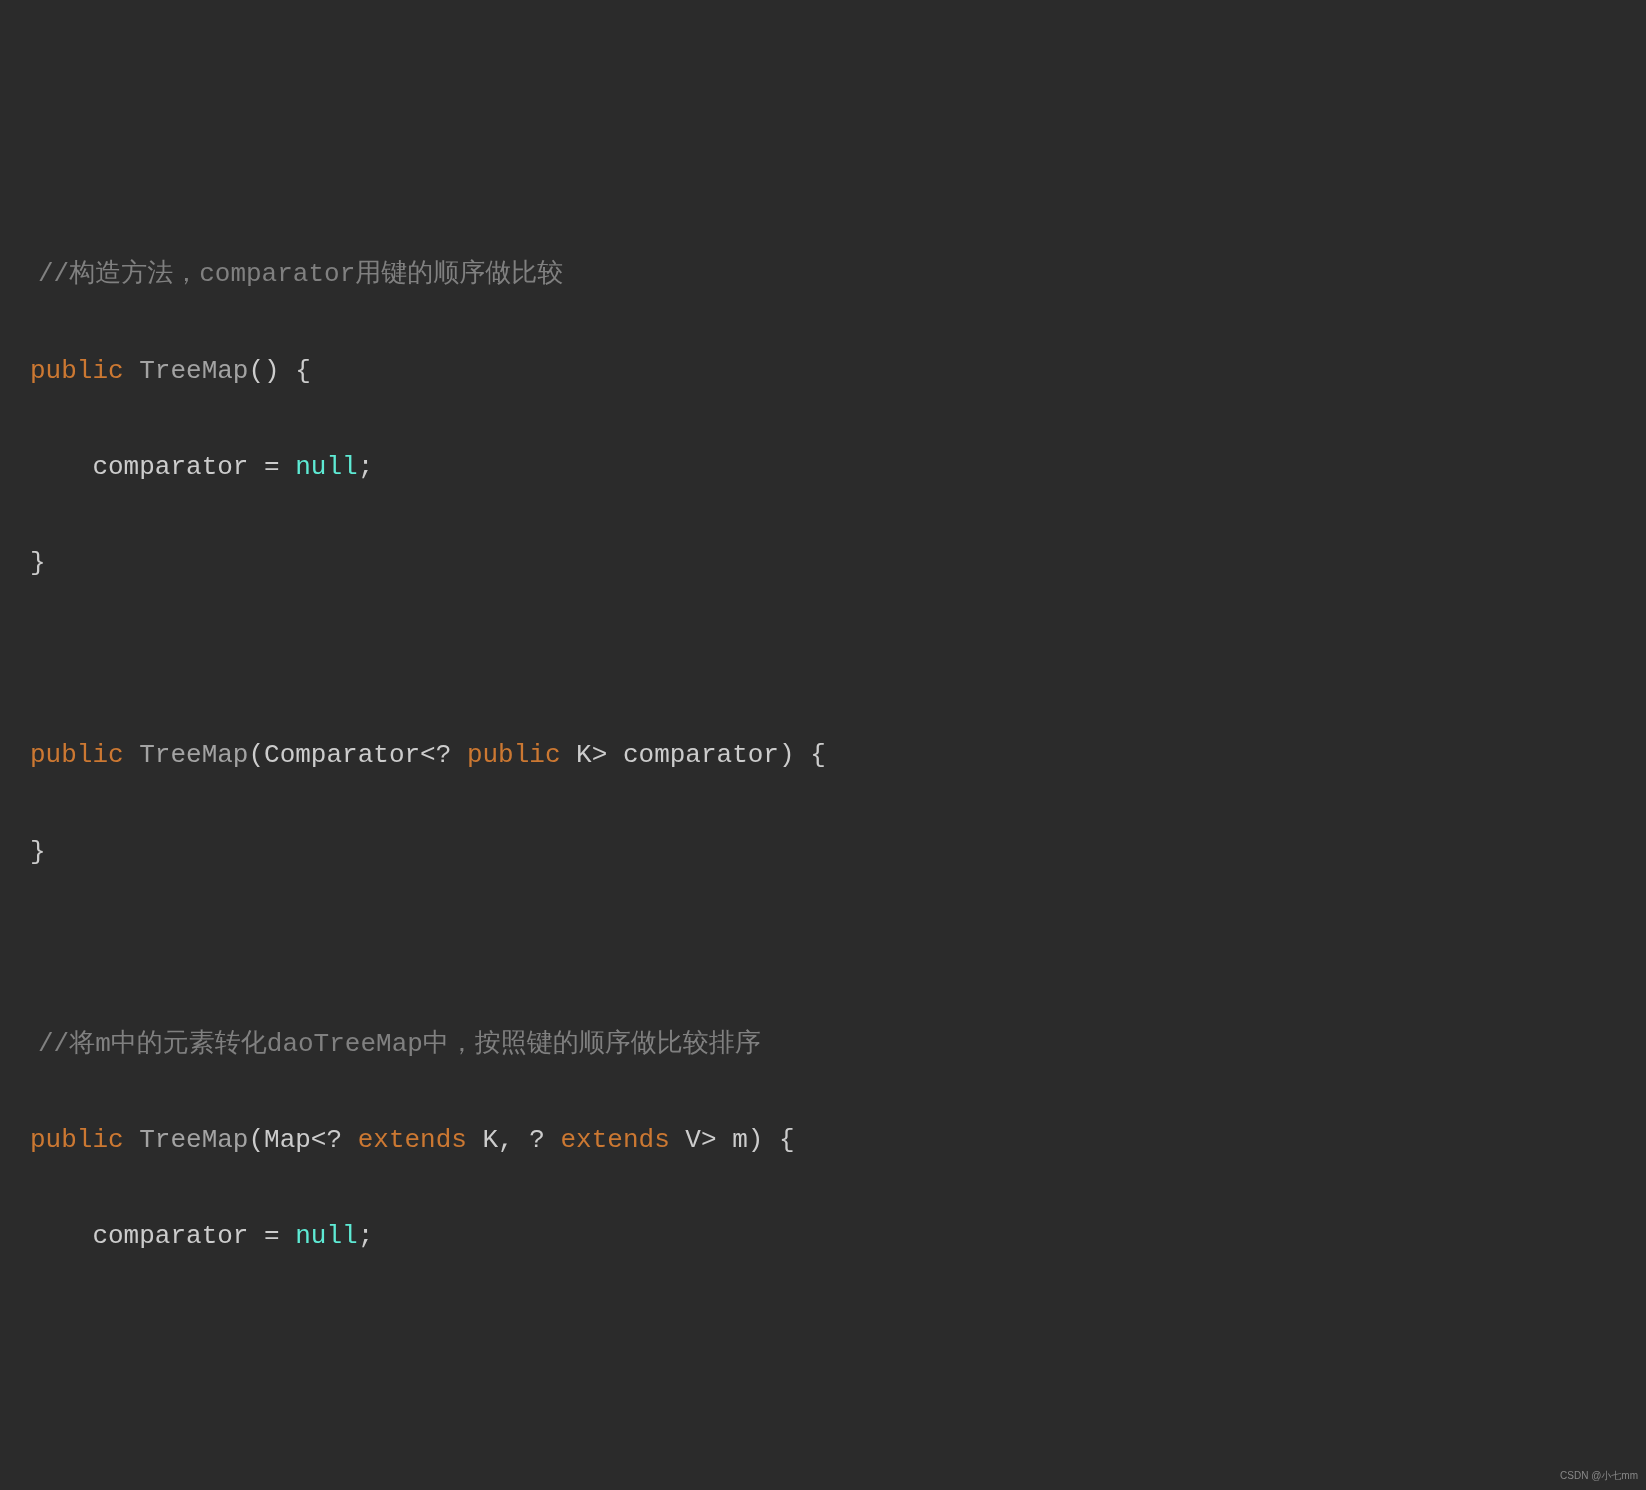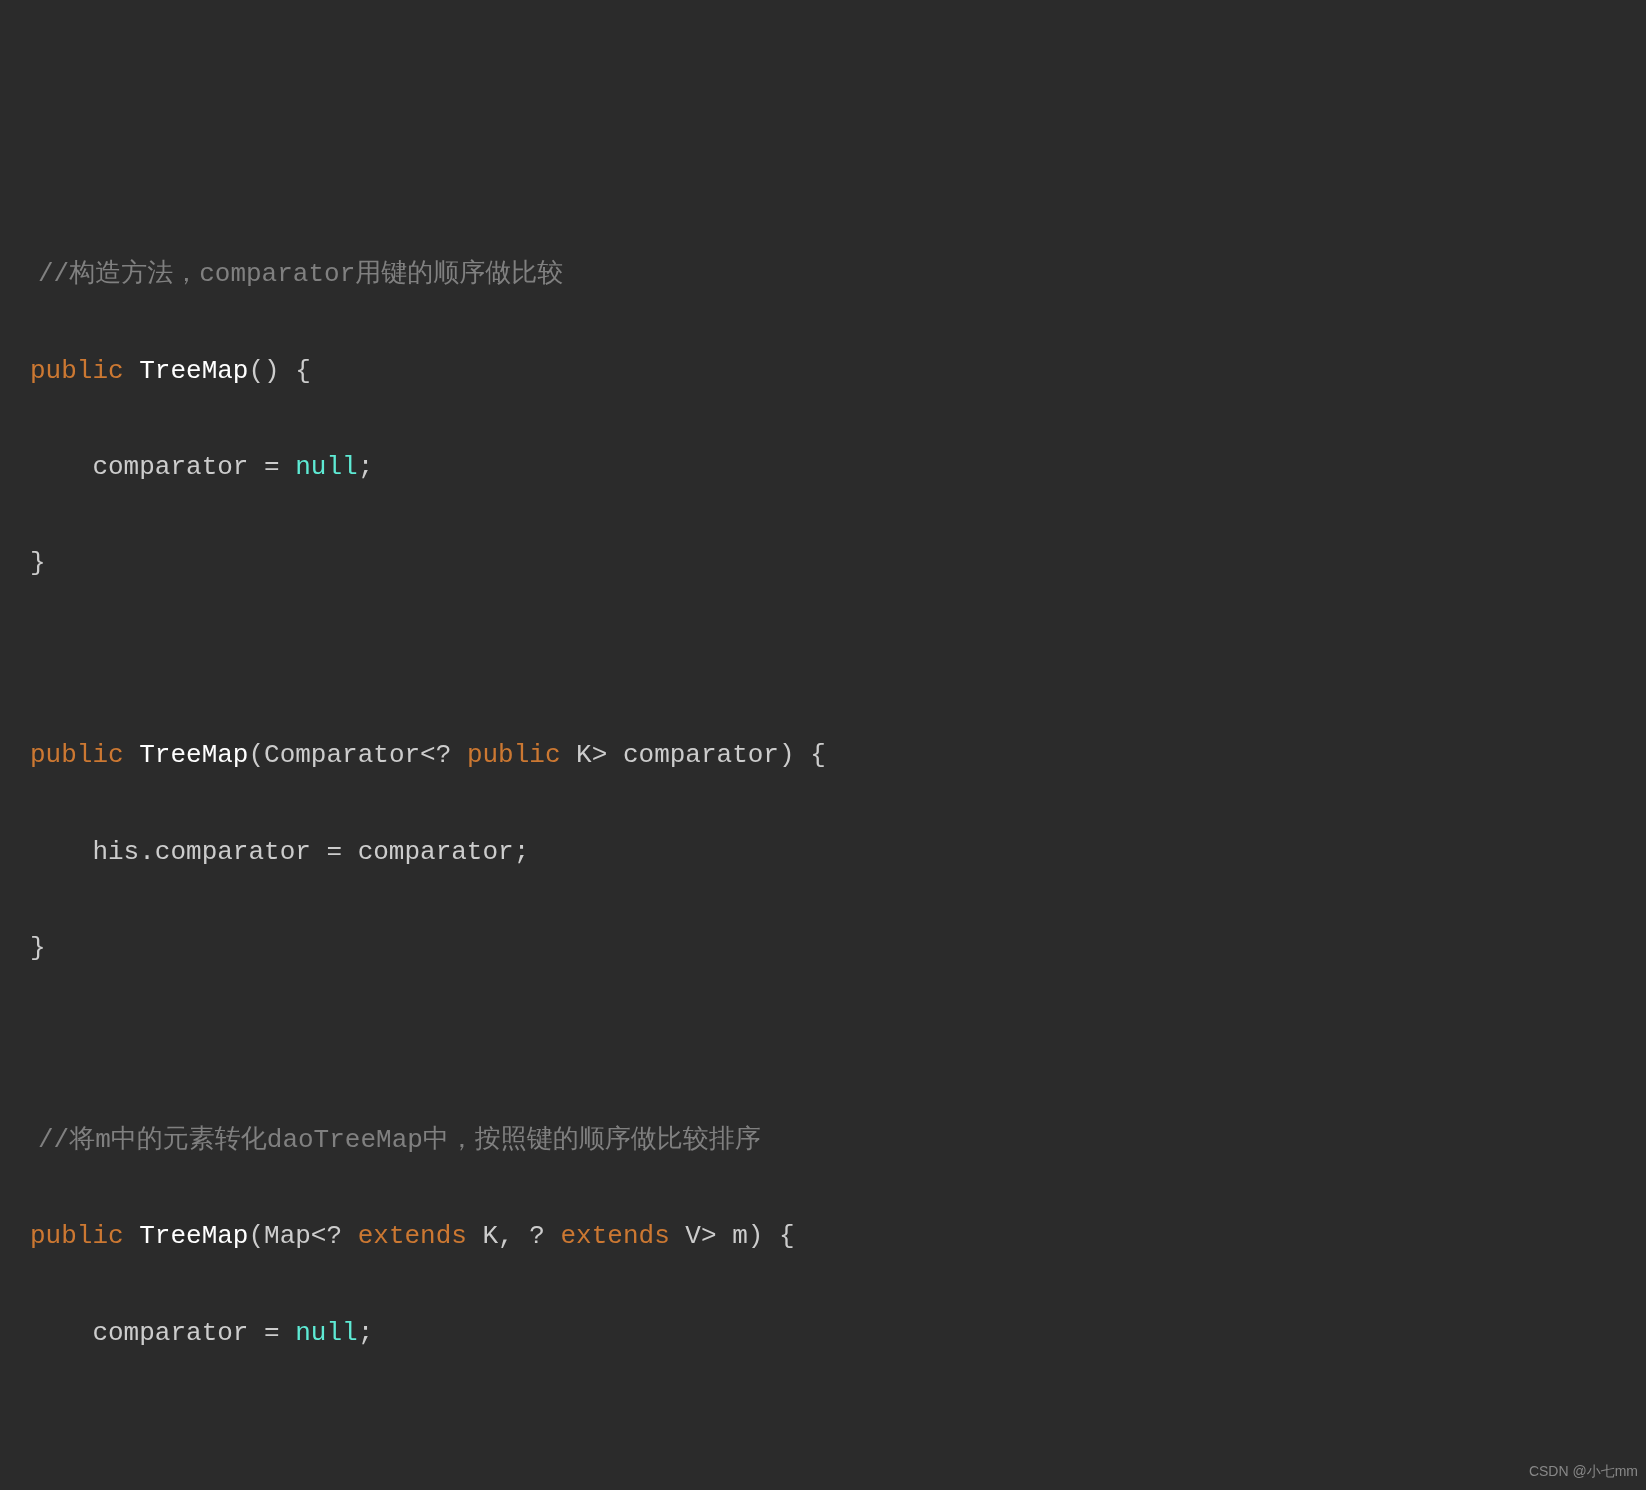--- a/index.html
+++ b/index.html
@@ -21,44 +21,43 @@
       overflow: hidden;
     }
     .code-container {
       position: relative;
     }
     .comment { color: #808080; margin-left: 8px; }
     .keyword-public { color: #cc7832; font-family: Liberation Mono, monospace; }
     .keyword-super { color: #cc7832; }
     .keyword-extends { color: #cc7832; margin-top: 20px; }
     .keyword-null { color: #5eead4; }
-    .method-name { color: #ffffff; margin-top: 29px; }
+    .method-name { color: #a3a3a3; margin-top: 29px; }
     .punct { color: #cccccc; }
     .watermark {
       position: absolute;
       bottom: 5px;
       right: 8px;
-      font-size: 14px;
+      font-size: 10px;
       color: #888888;
       font-family: sans-serif;
     }
   </style>
 </head>
 <body>
 
 
 
 <div class="code-container">
 <div><span class="comment">//构造方法，comparator用键的顺序做比较</span></div>
 <div><span class="keyword-public">public</span> <span class="method-name">TreeMap</span><span class="punct">() {</span></div>
 <div><span class="punct">    comparator = </span><span class="keyword-null">null</span><span class="punct">;</span></div>
 <div><span class="punct">}</span></div>
 <div> </div>
 <div><span class="keyword-public">public</span> <span class="method-name">TreeMap</span><span class="punct">(Comparator&lt;? </span><span class="keyword-super">public</span><span class="punct"> K&gt; comparator) {</span></div>
-<div><span class="punct">    his.comparator = comparator;</span></div>
 <div><span class="punct">}</span></div>
 <div> </div>
 <div><span class="comment">//将m中的元素转化daoTreeMap中，按照键的顺序做比较排序</span></div>
 <div><span class="keyword-public">public</span> <span class="method-name">TreeMap</span><span class="punct">(Map&lt;? </span><span class="keyword-extends">extends</span><span class="punct"> K, ? </span><span class="keyword-extends">extends</span><span class="punct"> V&gt; m) {</span></div>
 <div><span class="punct">    comparator = </span><span class="keyword-null">null</span><span class="punct">;</span></div>
 
 
 
 
 

